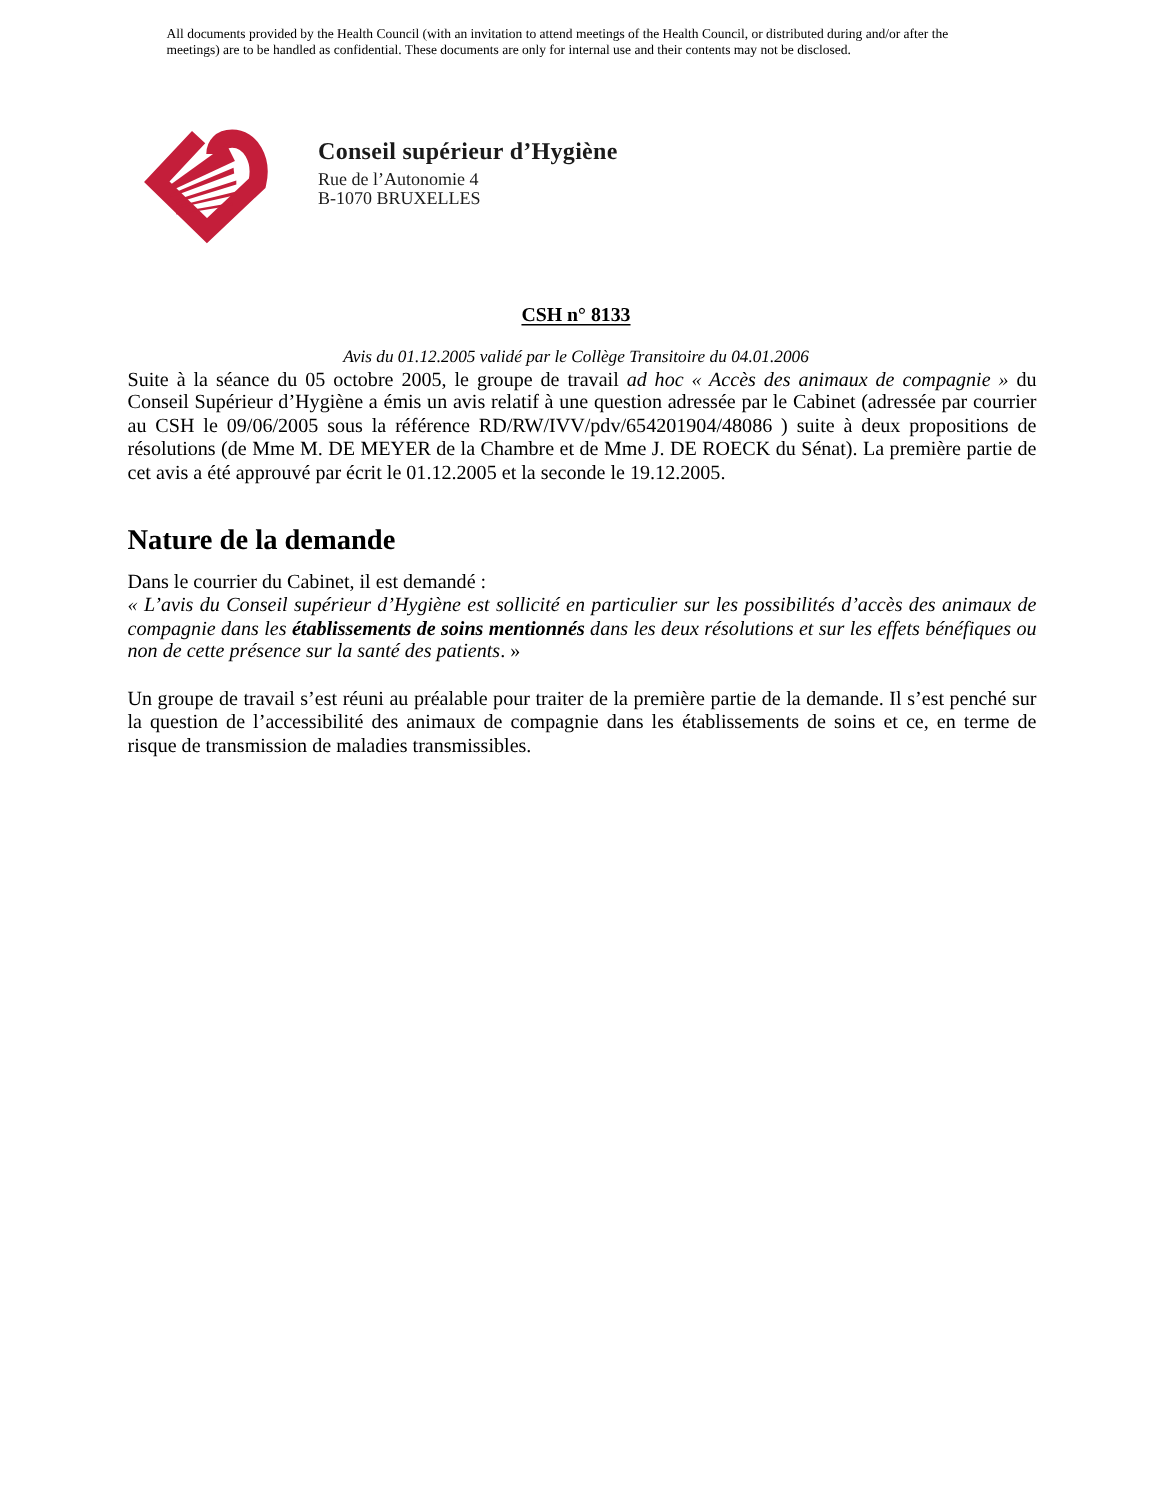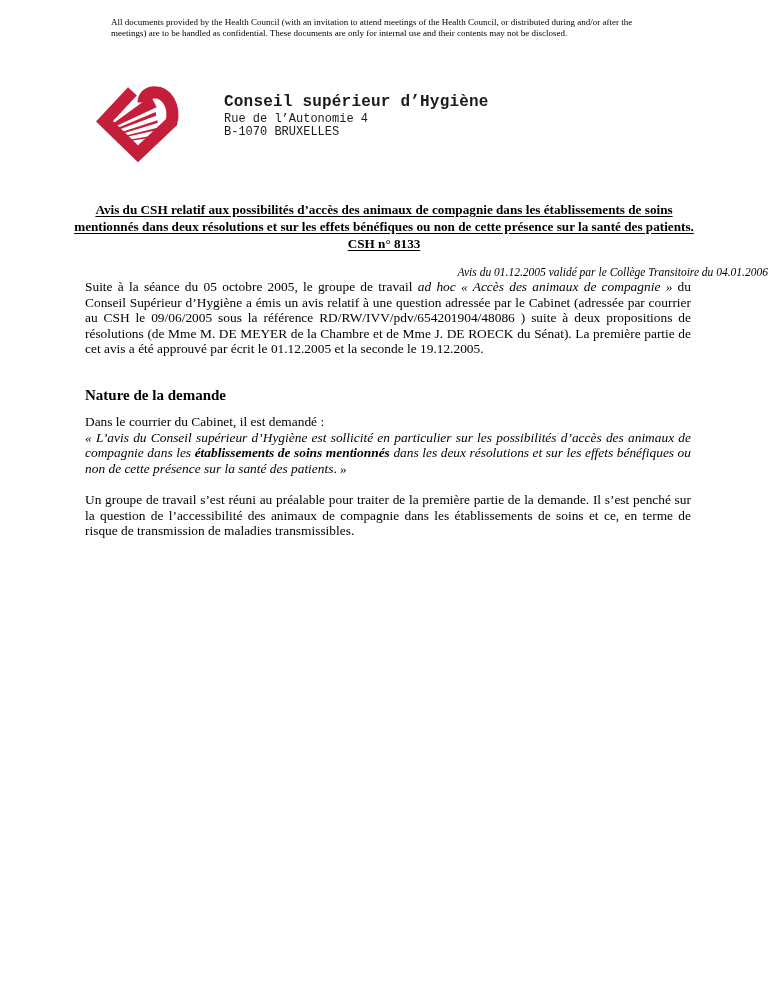--- a/index.html
+++ b/index.html
@@ -26,23 +26,23 @@
 
   
   .letterhead {
     display: flex;
     align-items: flex-start;
     margin: 44px 0 0 95px;
   }
   .logo-box { width: 86px; height: 80px; flex: 0 0 auto; }
   .logo-box svg { overflow: visible; display: block; }
   .org-block {
-    margin-left: 43px;
+    margin-left: 31px;
     padding-top: 9px;
-    font-family: Liberation Mono, monospace;
+    font-family: Liberation Serif, serif;
     color: #1a1a1a;
   }
   .org-name {
     font-size: 16px;
     font-weight: bold;
     letter-spacing: 0.2px;
     white-space: nowrap;
   }
   .org-addr {
     font-size: 12px;
@@ -60,39 +60,39 @@
     font-size: 13.2px;
     font-weight: bold;
     line-height: 17.2px;
   }
   .title-main, .title-ref {
     text-decoration: underline;
     text-underline-offset: 2px;
   }
   .subtitle {
     margin: 13px 0 0;
-    text-align: right;
+    text-align: center;
     font-style: italic;
     font-size: 11.5px;
     line-height: 14px;
   }
 
   
   .content { margin: 0 77px 0 85px; }
   .para {
     margin: 0;
     font-size: 13.4px;
     line-height: 15.5px;
     text-align: justify;
   }
   .para.no-justify { text-align: left; }
   .intro-para { }
   .section-heading {
     margin: 31px 0 0;
-    font-size: 15px;
+    font-size: 19px;
     font-weight: bold;
     line-height: 15.5px;
   }
   .request-para { margin-top: 11px; }
   .quote-para { margin-top: 0; }
   .pre-para-1 { margin-top: 16px; }
   .pre-para-2 { margin-top: 15px; }
 
   
   .run-i  { font-style: italic; }
@@ -117,21 +117,20 @@
       </svg>
     </div>
     <div class="org-block">
       <div class="org-name">Conseil supérieur d’Hygiène</div>
       <div class="org-addr">Rue de l’Autonomie 4</div>
       <div class="org-addr">B-1070 BRUXELLES</div>
     </div>
   </header>
 
   <h1 class="title-block" style="font-family:inherit;">
-    <div class="title-main">Avis du CSH relatif aux possibilités d’accès des animaux de compagnie dans les établissements de soins mentionnés dans deux résolutions et sur les effets bénéfiques ou non de cette présence sur la santé des patients.</div>
     <div class="title-ref">CSH n° 8133</div>
   </h1>
 
   <p class="subtitle">Avis du 01.12.2005 validé par le Collège Transitoire du 04.01.2006</p>
 
   <div class="content">
 
     <p class="para intro-para"><span>Suite à la séance du 05 octobre 2005, le groupe de travail </span><span class="run-i">ad hoc « Accès des animaux de compagnie »</span><span> du Conseil Supérieur d’Hygiène a émis un avis relatif à une question adressée par le Cabinet (adressée par courrier au CSH le 09/06/2005 sous la référence RD/RW/IVV/pdv/654201904/48086 ) suite à deux propositions de résolutions (de Mme M. DE MEYER de la Chambre et de Mme J. DE ROECK du Sénat). La première partie de cet avis a été approuvé par écrit le 01.12.2005 et la seconde le 19.12.2005.</span></p>
 
     <h2 class="section-heading">Nature de la demande</h2>

